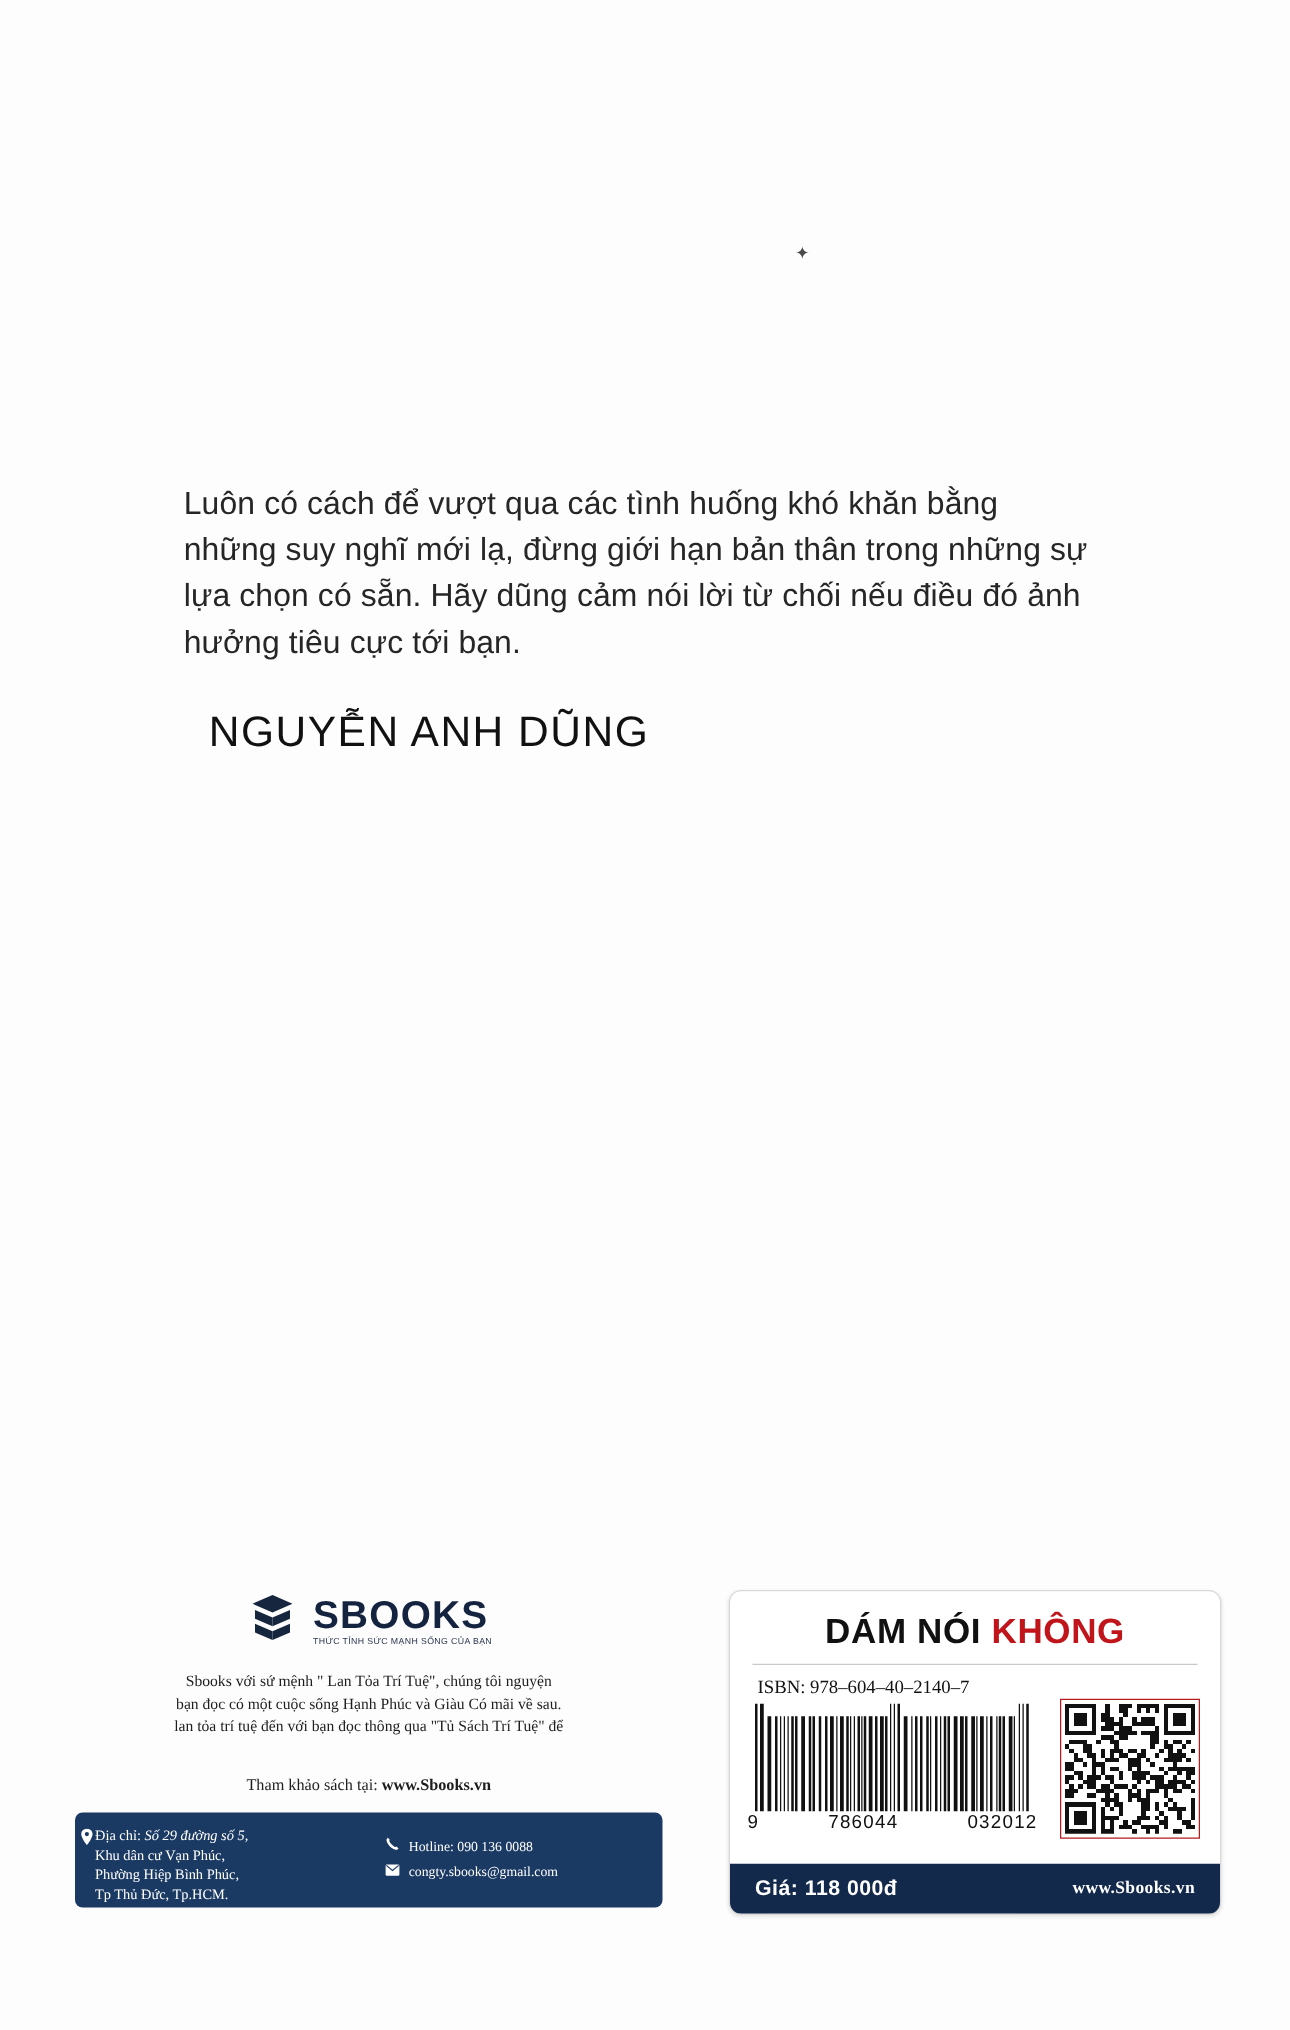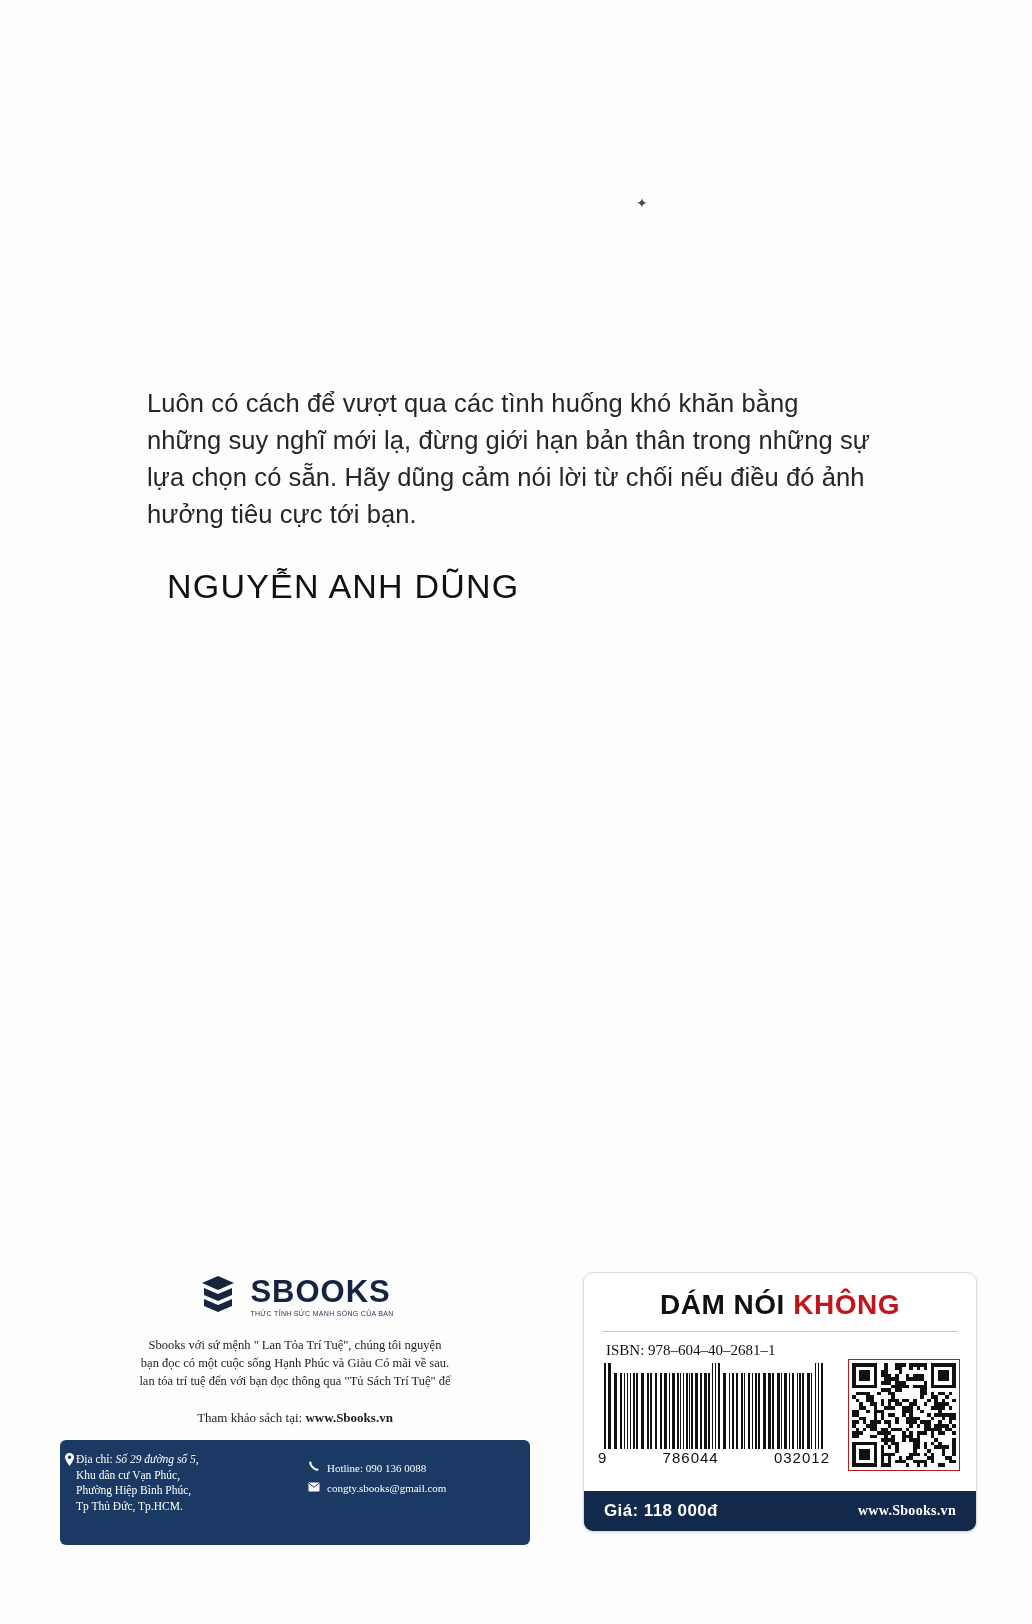--- a/index.html
+++ b/index.html
@@ -108,33 +108,33 @@
 
   .mission {
     margin-top: 16px;
     font-family: "Liberation Serif", serif;
     font-size: 12.5px;
     line-height: 18px;
     color: #1d1d1d;
   }
 
   .refer {
-    margin-top: 20px;
+    margin-top: 30px;
     font-family: "Liberation Serif", serif;
     font-size: 13px;
     color: #1d1d1d;
   }
   .refer b { font-weight: bold; }
 
   .contact-box {
     margin-top: 14px;
     background: #1b3a63;
     color: #ffffff;
     border-radius: 6px;
-    height: 105px;
+    height: 76px;
     position: relative;
     text-align: left;
   }
   .addr {
     position: absolute;
     left: 16px;
     top: 12px;
     font-family: "Liberation Serif", serif;
     font-size: 11.5px;
     line-height: 15.5px;
@@ -350,21 +350,21 @@
 
   <div class="barcode-card">
 
     <div class="bc-title">
       <span>DÁM NÓI</span>
       <span class="red">KHÔNG</span>
     </div>
 
     <div class="bc-rule"></div>
 
-    <div class="bc-isbn">ISBN: 978–604–40–2681–1</div>
+    <div class="bc-isbn">ISBN: 978–604–40–2140–7</div>
 
     <div class="bc-mid">
       <div class="barcode" id="barcode">
           <div class="bar" style="width: 2px; height: 86px; margin-right: 2px;"></div>
           <div class="bar" style="width: 3px; height: 86px; margin-right: 3px;"></div>
           <div class="bar" style="width: 3px; height: 76px; margin-right: 3px;"></div>
           <div class="bar" style="width: 2px; height: 76px; margin-right: 2px;"></div>
           <div class="bar" style="width: 1px; height: 76px; margin-right: 2px;"></div>
           <div class="bar" style="width: 1px; height: 76px; margin-right: 2px;"></div>
           <div class="bar" style="width: 1px; height: 76px; margin-right: 2px;"></div>

